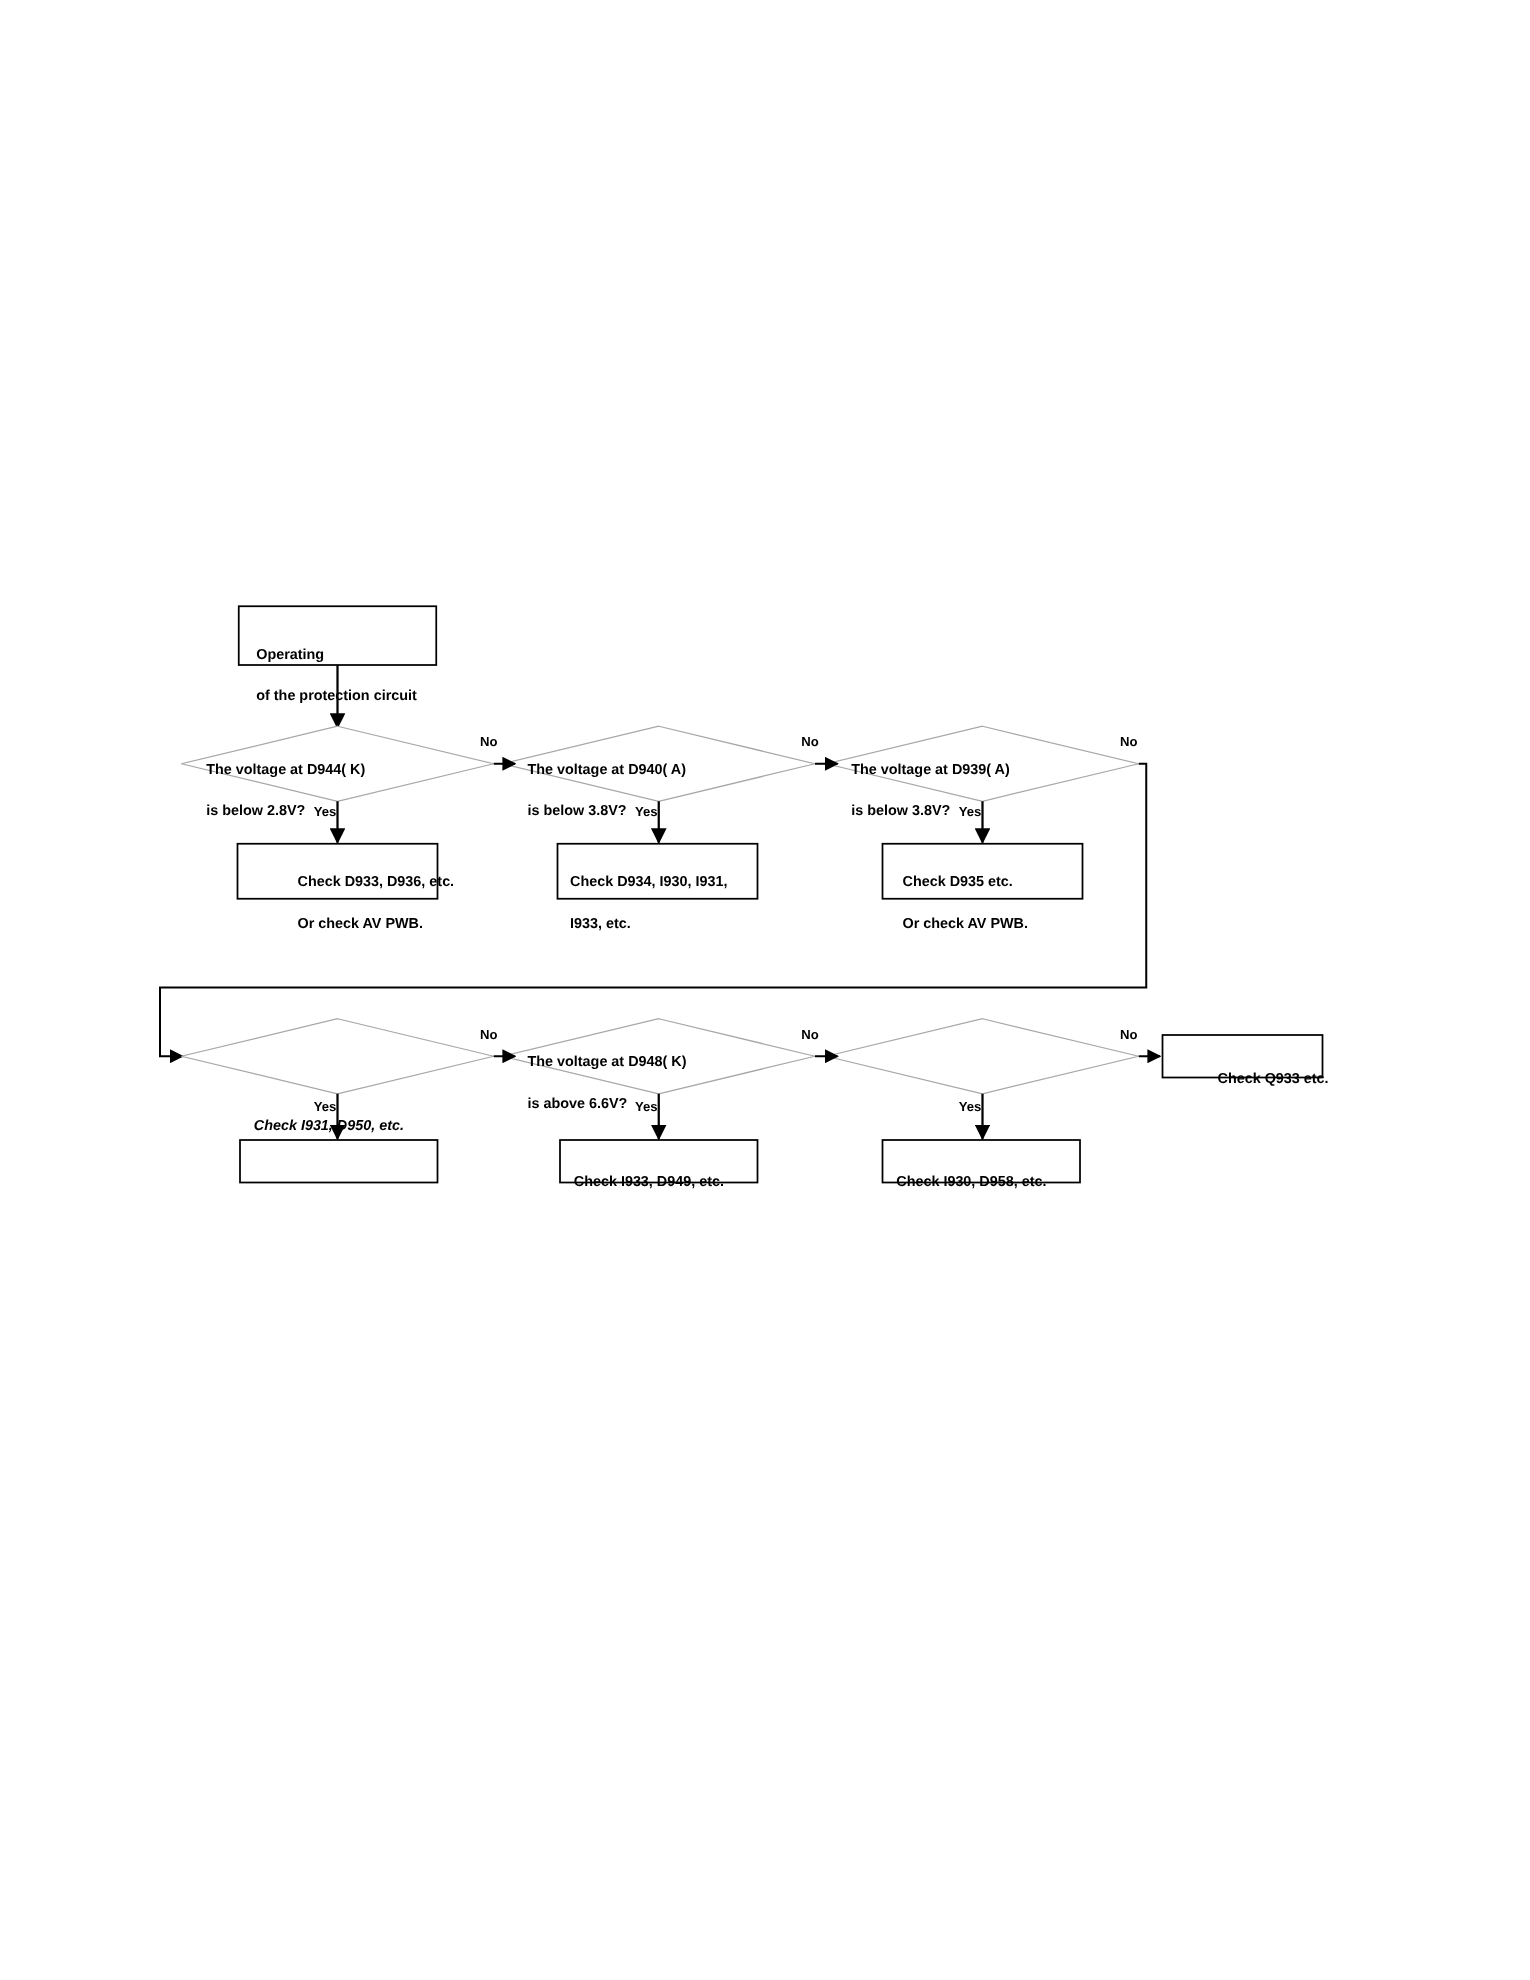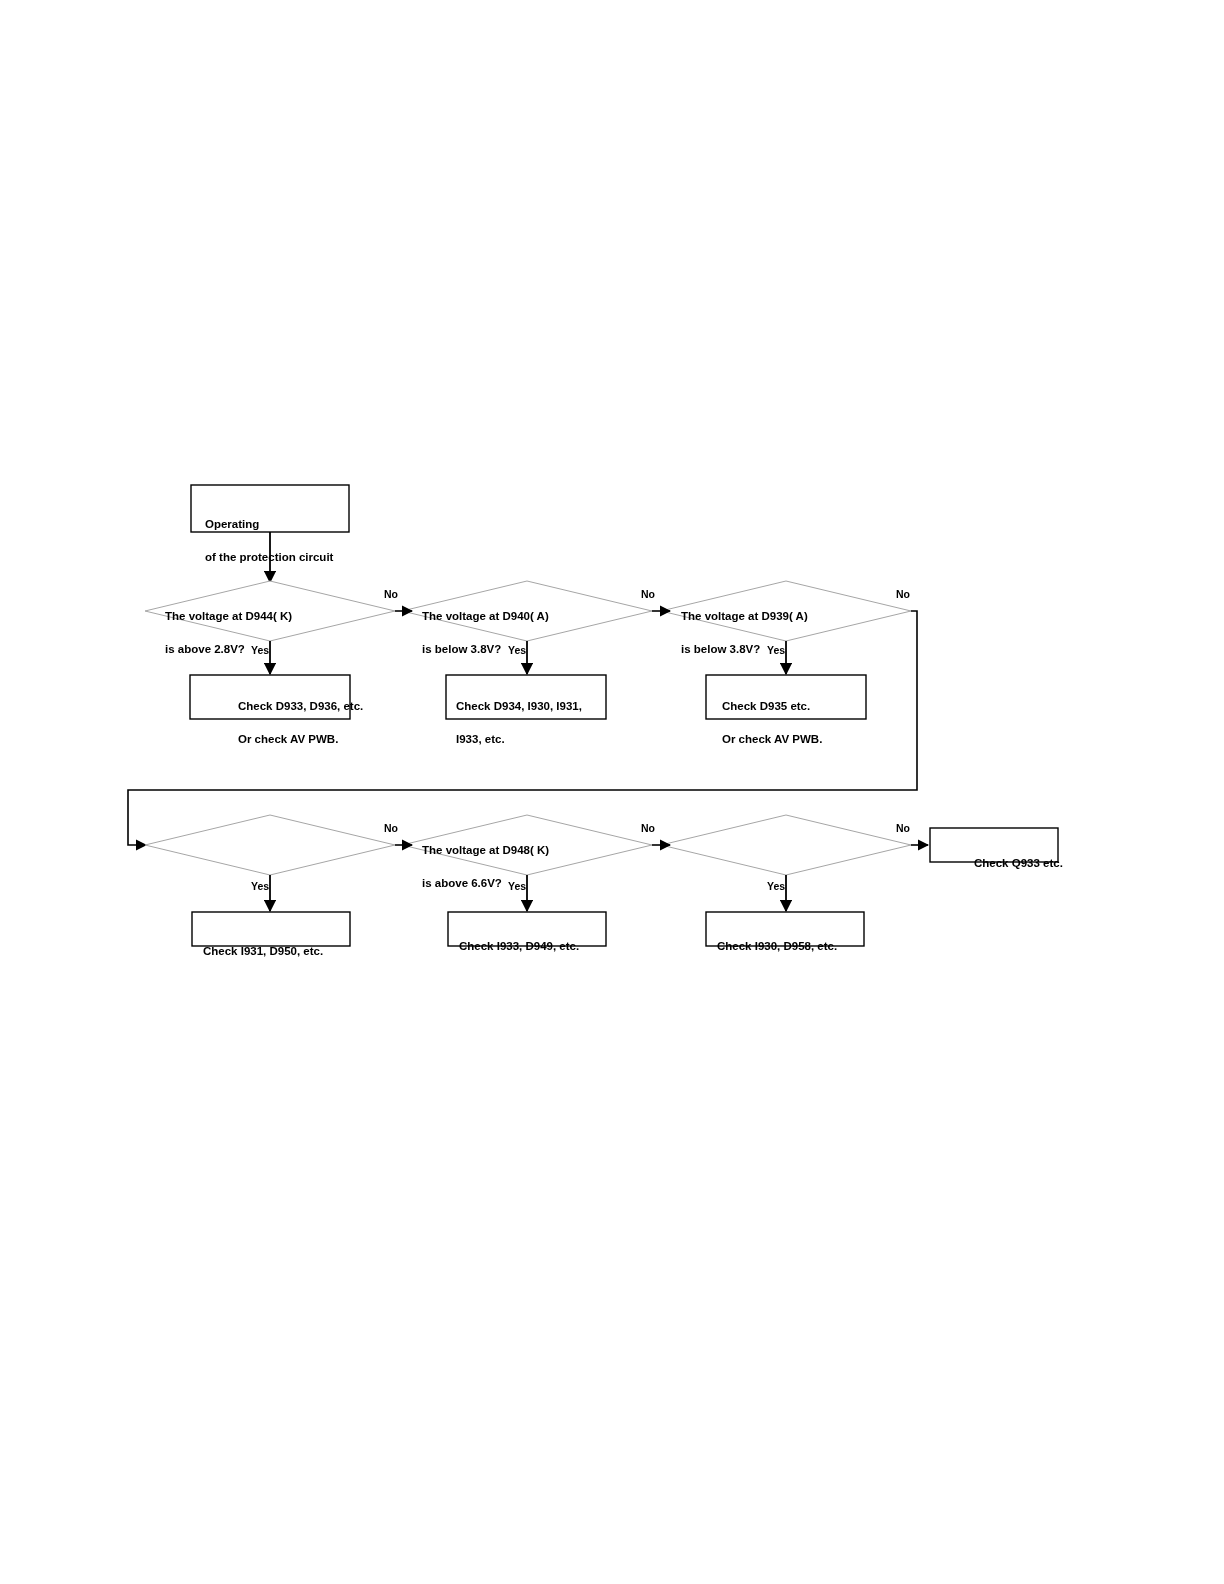--- a/index.html
+++ b/index.html
@@ -120,21 +120,21 @@
     <rect x="930" y="828" width="128" height="34" fill="#ffffff" stroke="#000000" stroke-width="1.4"></rect>
   </svg>
 
   <div class="start-label" style="left:205px; top:499px; width:140px;">
     <span>Operating</span><br>
     <span>of the protection circuit</span>
   </div>
 
   <div class="dec-label" style="left:165px; top:592px;">
     <span>The voltage at D944( K)</span><br>
-    <span>is above 2.8V?</span>
+    <span>is below 2.8V?</span>
   </div>
   <div class="edge-label" style="left:384px; top:588px;">No</div>
   <div class="edge-label" style="left:251px; top:644px;">Yes</div>
 
   <div class="dec-label" style="left:422px; top:592px;">
     <span>The voltage at D940( A)</span><br>
     <span>is below 3.8V?</span>
   </div>
   <div class="edge-label" style="left:641px; top:588px;">No</div>
   <div class="edge-label" style="left:508px; top:644px;">Yes</div>
@@ -167,21 +167,21 @@
   <div class="dec-label" style="left:422px; top:826px;">
     <span>The voltage at D948( K)</span><br>
     <span>is above 6.6V?</span>
   </div>
   <div class="edge-label" style="left:641px; top:822px;">No</div>
   <div class="edge-label" style="left:508px; top:880px;">Yes</div>
 
   <div class="edge-label" style="left:896px; top:822px;">No</div>
   <div class="edge-label" style="left:767px; top:880px;">Yes</div>
 
-  <div class="proc-label" style="left:203px; top:926px; width:148px;">
+  <div class="proc-label" style="left:203px; top:876px; width:148px;font-style:italic;">
     <span>Check I931, D950, etc.</span>
   </div>
 
   <div class="proc-label" style="left:459px; top:921px; width:148px;">
     <span>Check I933, D949, etc.</span>
   </div>
 
   <div class="proc-label" style="left:717px; top:921px; width:148px;">
     <span>Check I930, D958, etc.</span>
   </div>

